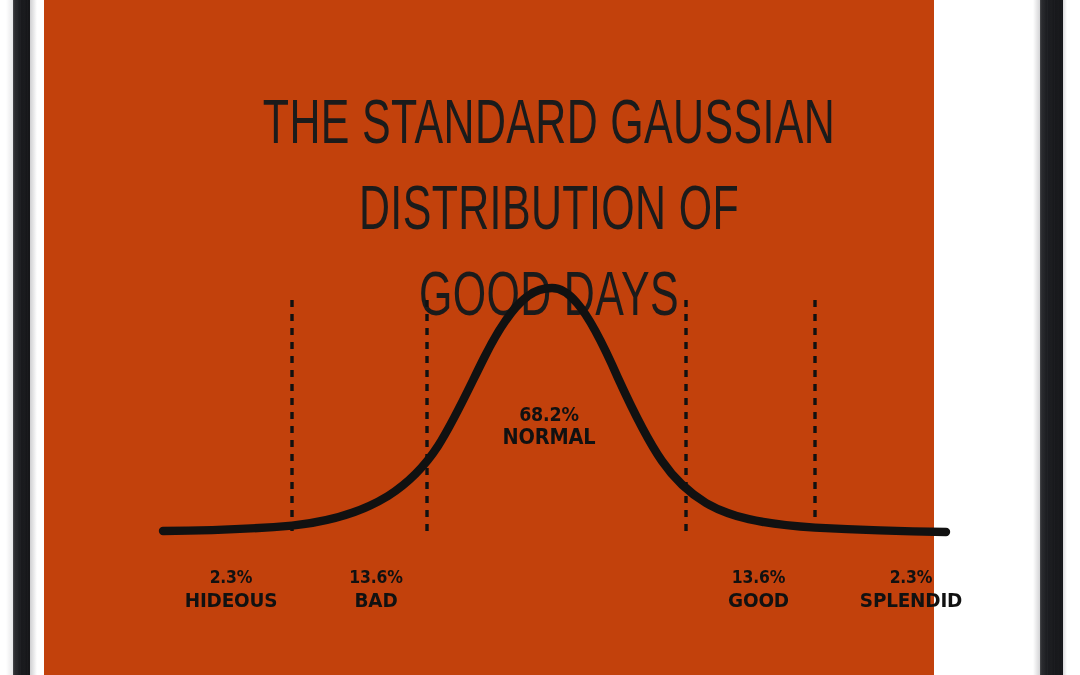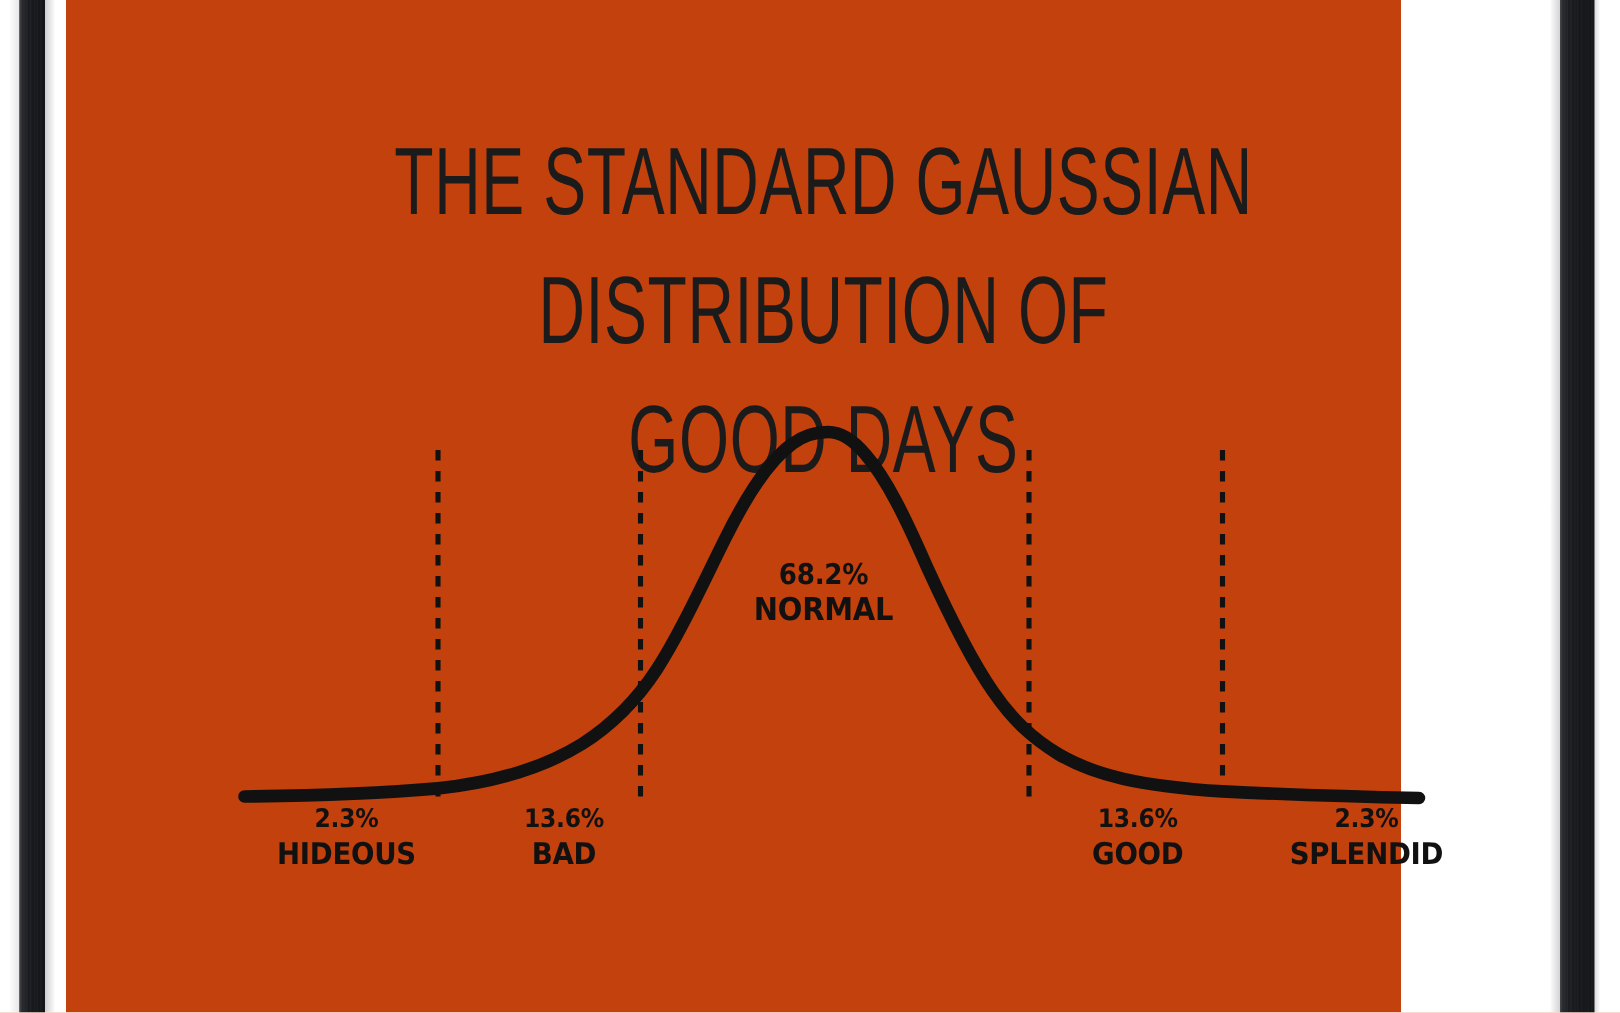--- a/index.html
+++ b/index.html
@@ -109,20 +109,21 @@
 
   
   .band-label {
     position: absolute;
     text-align: center;
     color: #111111;
     font-family: "DejaVu Sans", sans-serif;
     font-weight: 600;
     letter-spacing: -0.2px;
     line-height: 1.0;
+    margin-top: 31px;
   }
   .band-pct {
     display: block;
     font-size: 17px;
     transform: scaleX(0.92);
   }
   .band-name {
     display: block;
     font-size: 20px;
     margin-top: 4px;

